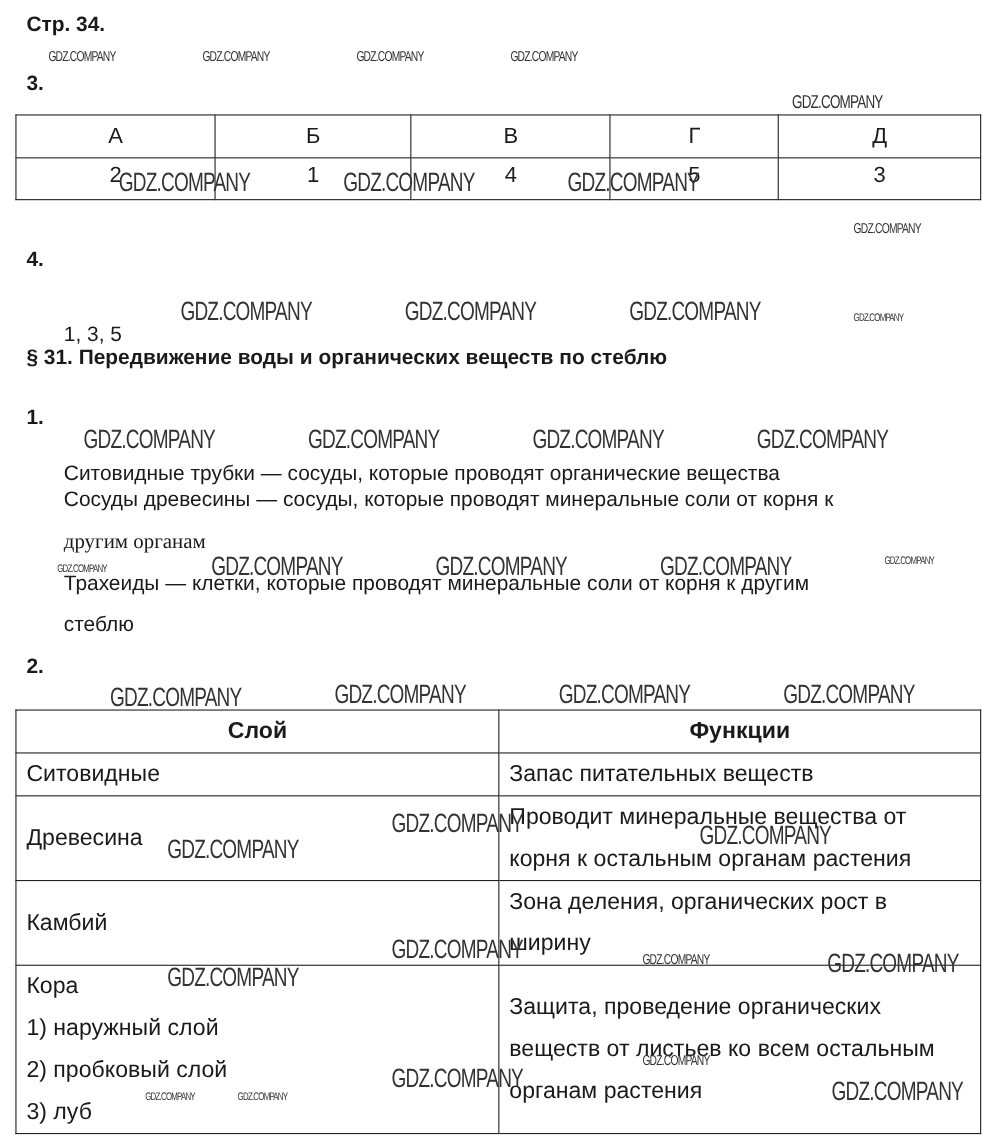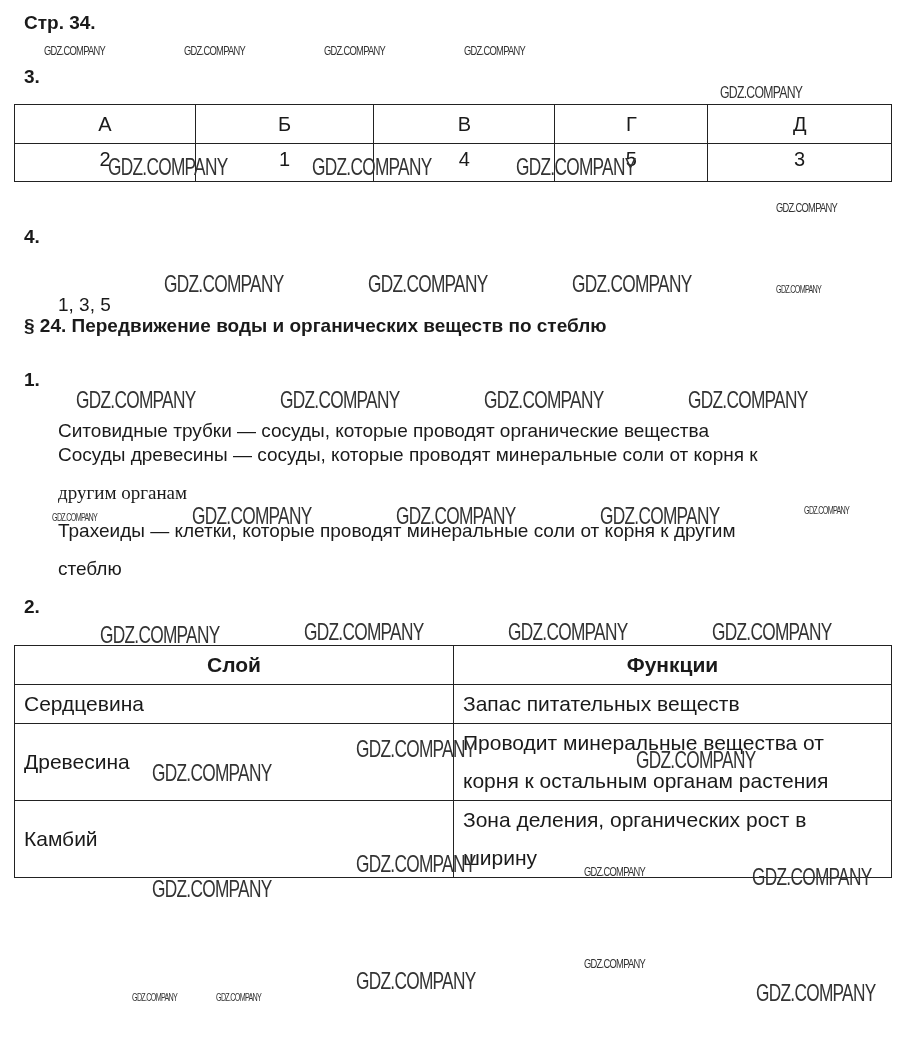--- a/index.html
+++ b/index.html
@@ -63,21 +63,21 @@
 
 <div class="wm sm" style="left:776px;top:200px;">GDZ.COMPANY</div>
 
 <div class="abs h" style="left:24px;top:226px;">4.</div>
 <div class="abs t" style="left:58px;top:262px;margin-top:32px;">1, 3, 5</div>
 <div class="wm big" style="left:164px;top:270px;">GDZ.COMPANY</div>
 <div class="wm big" style="left:368px;top:270px;">GDZ.COMPANY</div>
 <div class="wm big" style="left:572px;top:270px;">GDZ.COMPANY</div>
 <div class="wm xs" style="left:776px;top:284px;">GDZ.COMPANY</div>
 
-<div class="abs h" style="left:24px;top:315px;">§ 24. Передвижение воды и органических веществ по стеблю</div>
+<div class="abs h" style="left:24px;top:315px;">§ 31. Передвижение воды и органических веществ по стеблю</div>
 
 <div class="abs h" style="left:24px;top:369px;">1.</div>
 <div class="wm big" style="left:76px;top:386px;">GDZ.COMPANY</div>
 <div class="wm big" style="left:280px;top:386px;">GDZ.COMPANY</div>
 <div class="wm big" style="left:484px;top:386px;">GDZ.COMPANY</div>
 <div class="wm big" style="left:688px;top:386px;">GDZ.COMPANY</div>
 <div class="abs t" style="left:58px;top:420px;">Ситовидные трубки — сосуды, которые проводят органические вещества</div>
 <div class="abs t" style="left:58px;top:444px;">Сосуды древесины — сосуды, которые проводят минеральные соли от корня к</div>
 <div class="abs t" style="left:58px;top:482px;font-family:Liberation Serif, serif;">другим органам</div>
 <div class="wm xs" style="left:52px;top:512px;">GDZ.COMPANY</div>
@@ -95,21 +95,21 @@
 <div class="wm big" style="left:712px;top:618px;">GDZ.COMPANY</div>
 
 <table class="t2">
   <tbody>
       <tr>
     <th class="c1">Слой</th>
     <th>Функции</th>
   </tr>
   <tr>
     <td class="c1">
-          <span class="line">Сердцевина</span>
+          <span class="line">Ситовидные</span>
         </td>
     <td>
           <span class="line">Запас питательных веществ</span>
         </td>
   </tr>
   <tr>
     <td class="c1">
           <span class="line">Древесина</span>
         </td>
     <td>
@@ -119,20 +119,33 @@
   </tr>
   <tr>
     <td class="c1">
           <span class="line">Камбий</span>
         </td>
     <td>
       <span class="line">Зона деления, органических рост в</span>
       <span class="line">ширину</span>
     </td>
   </tr>
+  <tr>
+    <td class="c1">
+      <span class="line">Кора</span>
+      <span class="line">1) наружный слой</span>
+      <span class="line">2) пробковый слой</span>
+      <span class="line">3) луб</span>
+    </td>
+    <td>
+      <span class="line">Защита, проведение органических</span>
+      <span class="line">веществ от листьев ко всем остальным</span>
+      <span class="line">органам растения</span>
+    </td>
+  </tr>
 </tbody>
   </table>
 
 <div class="wm big" style="left:356px;top:735px;">GDZ.COMPANY</div>
 <div class="wm big" style="left:152px;top:759px;">GDZ.COMPANY</div>
 <div class="wm big" style="left:636px;top:746px;">GDZ.COMPANY</div>
 <div class="wm big" style="left:356px;top:850px;">GDZ.COMPANY</div>
 <div class="wm sm" style="left:584px;top:864px;">GDZ.COMPANY</div>
 <div class="wm big" style="left:752px;top:863px;">GDZ.COMPANY</div>
 <div class="wm big" style="left:152px;top:875px;">GDZ.COMPANY</div>

